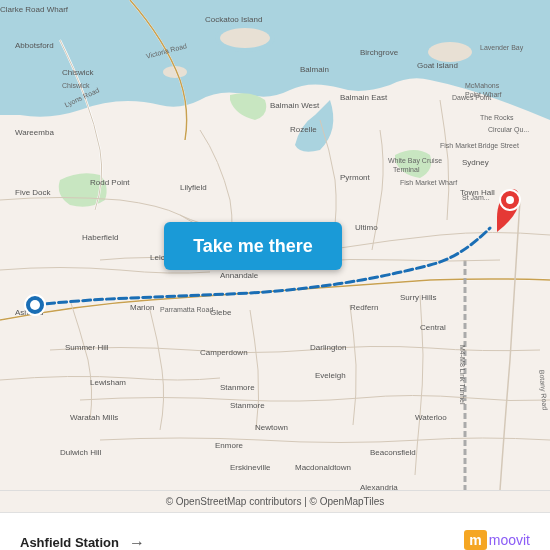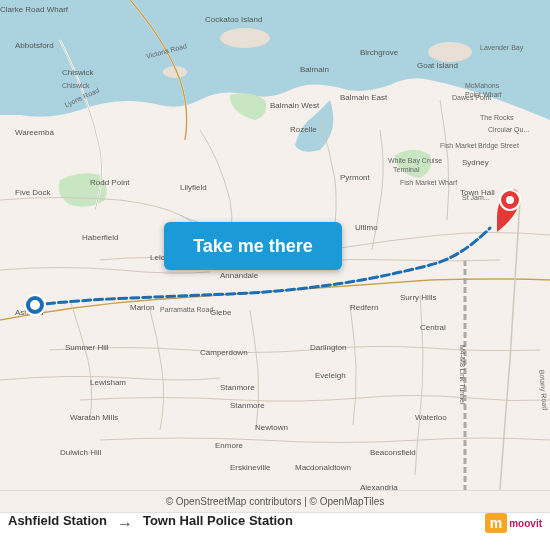--- a/index.html
+++ b/index.html
@@ -57,22 +57,22 @@
       color: #555;
       border-top: 1px solid #ddd;
     }
 
     
     #footer {
       width: 550px;
       height: 38px;
       background: white;
       display: flex;
-      align-items: flex-start;
-      padding: 0 8px;
+      align-items: flex-end;
+      padding: 0 20px;
       border-top: 1px solid #e0e0e0;
     }
 
     #footer-from {
       font-size: 13px;
       font-weight: 600;
       color: #222;
     }
 
     #footer-arrow {
@@ -97,23 +97,23 @@
     .moovit-m {
       background: #f5a623;
       color: white;
       font-weight: bold;
       font-size: 14px;
       padding: 2px 5px;
       border-radius: 3px;
     }
 
     .moovit-text {
-      color: #be185d;
-      font-weight: bold;
-      font-size: 10px;
+      color: #8b5cf6;
+      font-weight: normal;
+      font-size: 14px;
     }
 
     
     .route-path {
       fill: none;
       stroke: #1a6eb5;
       stroke-width: 3;
       stroke-linecap: round;
       stroke-linejoin: round;
       stroke-dasharray: 8,4;
@@ -289,18 +289,17 @@
   <button id="take-me-there-btn">Take me there</button>
 </div>
 
 <div id="attribution">
   <span>© OpenStreetMap contributors | © OpenMapTiles</span>
 </div>
 
 <div id="footer">
   <span id="footer-from">Ashfield Station</span>
   <span id="footer-arrow">→</span>
-  <span id="footer-to">Town Hall Police Station</span>
   <div id="moovit-logo">
     <span class="moovit-m">m</span>
     <span class="moovit-text">moovit</span>
   </div>
 </div>
 
 </body></html>

